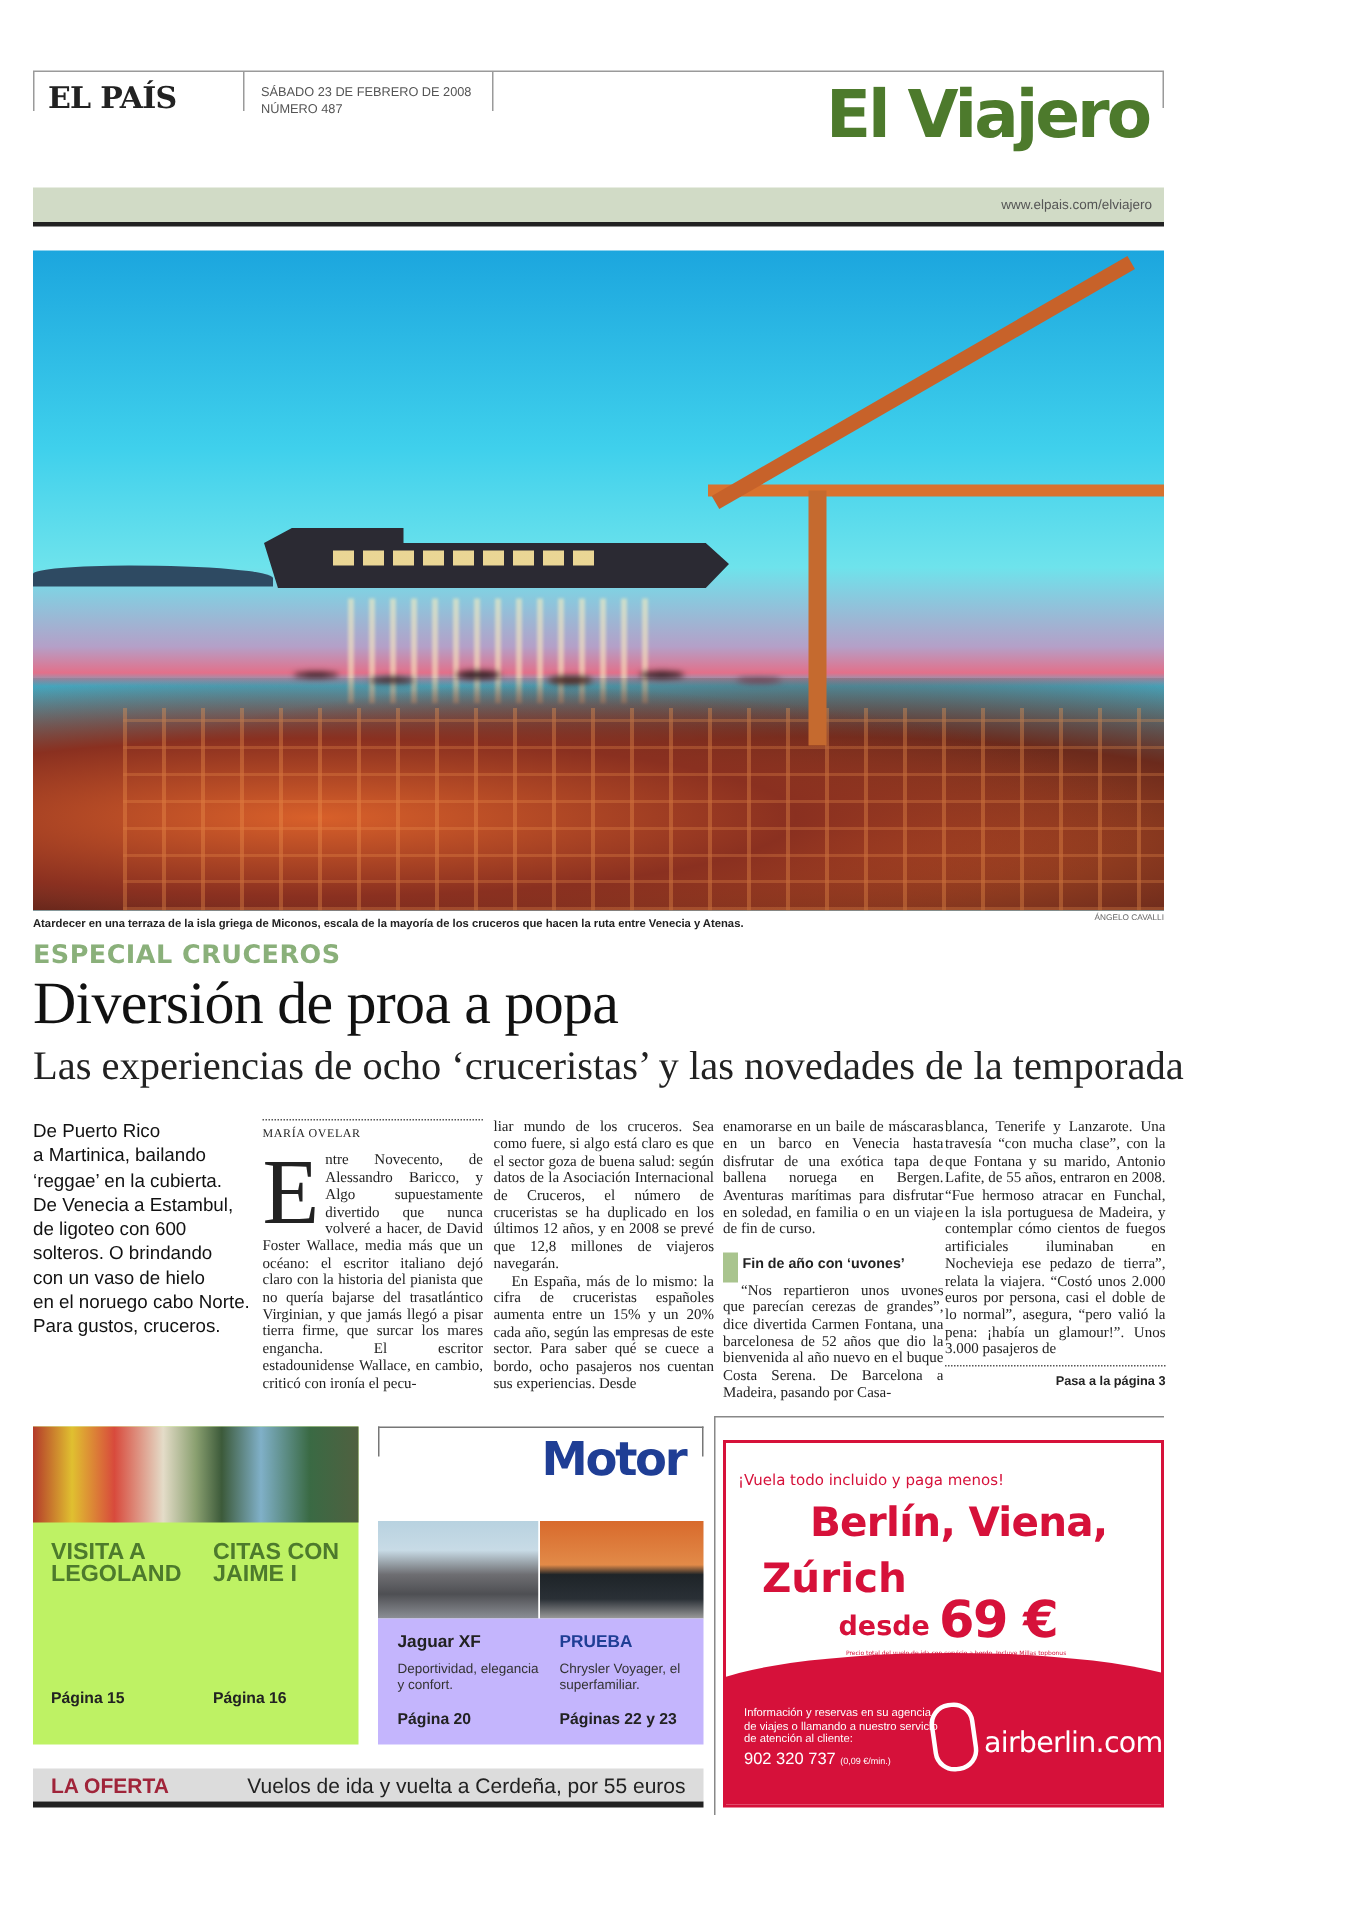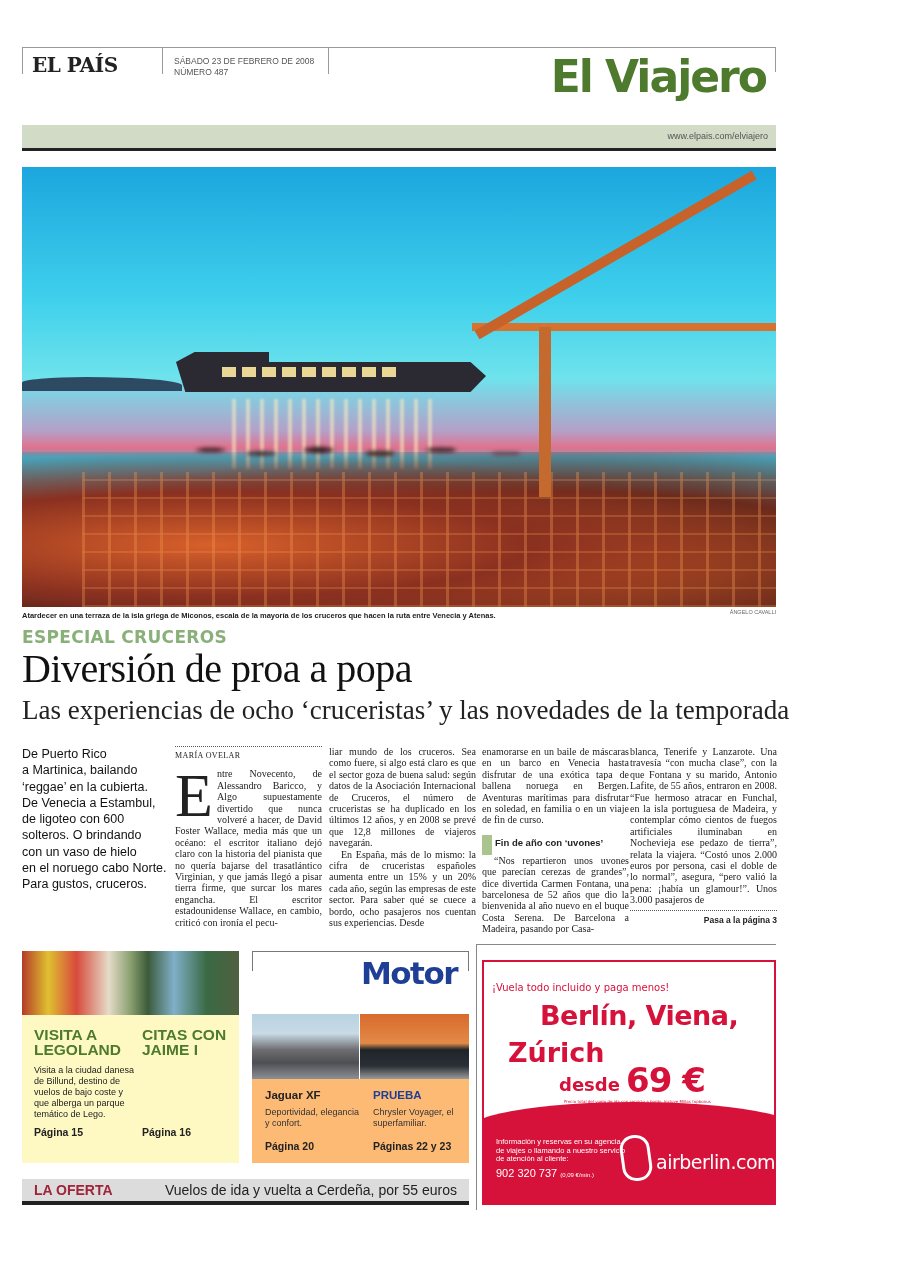--- a/index.html
+++ b/index.html
@@ -62,35 +62,35 @@
   .col3 { left: 482px; }
   .col4 { left: 630px; }
   .byline-rule { border-top: 1px dotted #555; padding-top: 3px; font-size: 8px; font-weight: normal; letter-spacing: 0.4px; margin-bottom: 7px; }
   .dropcap { float: left; font-size: 62px; line-height: 50px; margin: 2px 4px 0 0; font-weight: normal; }
   .p-indent { text-indent: 12px; }
   .subhead { margin-top: 11px; font-family: "Liberation Sans", sans-serif; font-weight: bold; font-size: 9.5px; line-height: 11px; }
   .subhead .num { display: inline-block; width: 10px; height: 20px; background: #a9c48e; color: #a9c48e; margin-right: 3px; vertical-align: top; margin-top: -2px; font-size: 1px; }
   .pasa { border-top: 1px dotted #555; margin-top: 4px; padding-top: 4px; text-align: right; font-family: "Liberation Sans", sans-serif; font-weight: bold; font-size: 8.5px; }
 
   
-  .promo-left { position: absolute; left: 22px; top: 951px; width: 217px; height: 212px; background: #fef9c3; }
+  .promo-left { position: absolute; left: 22px; top: 951px; width: 217px; height: 212px; background: #bef264; }
   .promo-left .photo { position: absolute; left: 0; top: 0; width: 217px; height: 64px;
        background: linear-gradient(90deg, #b43a2a 0%, #e0c030 12%, #d84a3c 25%, #e4dcc8 40%, #8aa070 50%, #3c5a3a 58%, #80b0c8 70%, #3a6a44 85%, #506040 100%); }
   .promo-item { position: absolute; top: 76px; width: 100px; font-family: "Liberation Sans", sans-serif; }
   .promo-item .t { font-weight: bold; font-size: 15.5px; line-height: 15px; color: #4d7a2c; text-transform: uppercase; }
   .promo-item .d { margin-top: 8px; font-size: 9px; line-height: 11px; color: #222; }
   .promo-item .p { position: absolute; top: 99px; font-weight: bold; font-size: 10.5px; color: #222; }
 
   .motor { position: absolute; left: 252px; top: 951px; width: 217px; height: 212px; }
   .motor .frame { position: absolute; left: 0; top: 0; width: 217px; height: 20px; border: 1px solid #777; border-bottom: none; }
   .motor .title { position: absolute; right: 12px; top: 4px; font-family: "DejaVu Sans", sans-serif; font-weight: bold; font-size: 31px; letter-spacing: -1.5px; color: #1f3e95; }
   .motor .photos { position: absolute; left: 0; top: 63px; width: 217px; height: 65px; display: flex; }
   .motor .car1 { width: 108px; height: 65px; background: linear-gradient(180deg, #b8d2e0 0%, #c8dbe6 30%, #6e6e72 55%, #4e4f53 75%, #8c8f95 100%); border-right: 1px solid #fff; }
   .motor .car2 { width: 109px; height: 65px; background: linear-gradient(180deg, #d86a2c 0%, #e28a48 45%, #1e2428 55%, #2a3036 80%, #9a9a9a 100%); }
-  .motor .info { position: absolute; left: 0; top: 128px; width: 217px; height: 84px; background: #fdba74; }
+  .motor .info { position: absolute; left: 0; top: 128px; width: 217px; height: 84px; background: #c4b5fd; }
   .motor-item { position: absolute; top: 10px; width: 100px; font-family: "Liberation Sans", sans-serif; }
   .motor-item .t { font-weight: bold; font-size: 11.5px; color: #222; }
   .motor-item .t.blue { color: #1f3e95; }
   .motor-item .d { margin-top: 6px; font-size: 9px; line-height: 11px; color: #333; }
   .motor-item .p { position: absolute; top: 51px; white-space: nowrap; font-weight: bold; font-size: 10.5px; color: #222; }
 
   .oferta { position: absolute; left: 22px; top: 1179px; width: 447px; height: 22px; background: #dcdcdc; font-family: "Liberation Sans", sans-serif; padding-left: 44px; }
   .oferta .l { position: absolute; left: 12px; top: 3px; font-weight: bold; font-size: 14px; color: #a0243a; }
   .oferta .r { position: absolute; right: 12px; top: 3px; font-size: 14px; color: #222; }
   .oferta-rule { position: absolute; left: 22px; top: 1201px; width: 447px; height: 4px; background: #222; }
@@ -181,21 +181,20 @@
 </div>
 <div class="col col4">
   <p>blanca, Tenerife y Lanzarote. Una travesía “con mucha clase”, con la que Fontana y su marido, Antonio Lafite, de 55 años, entraron en 2008. “Fue hermoso atracar en Funchal, en la isla portuguesa de Madeira, y contemplar cómo cientos de fuegos artificiales iluminaban en Nochevieja ese pedazo de tierra”, relata la viajera. “Costó unos 2.000 euros por persona, casi el doble de lo normal”, asegura, “pero valió la pena: ¡había un glamour!”. Unos 3.000 pasajeros de</p>
   <div class="pasa">Pasa a la página 3</div>
 </div>
 
 <div class="promo-left">
   <div class="photo"></div>
   <div class="promo-item" style="left:12px;">
     <div class="t">VISITA A LEGOLAND</div>
-    <div class="d">Visita a la ciudad danesa de Billund, destino de vuelos de bajo coste y que alberga un parque temático de Lego.</div>
     <div class="p">Página 15</div>
   </div>
   <div class="promo-item" style="left:120px;">
     <div class="t">CITAS CON JAIME I</div>
     <div class="p">Página 16</div>
   </div>
 </div>
 
 <div class="motor">
   <div class="frame"></div>

